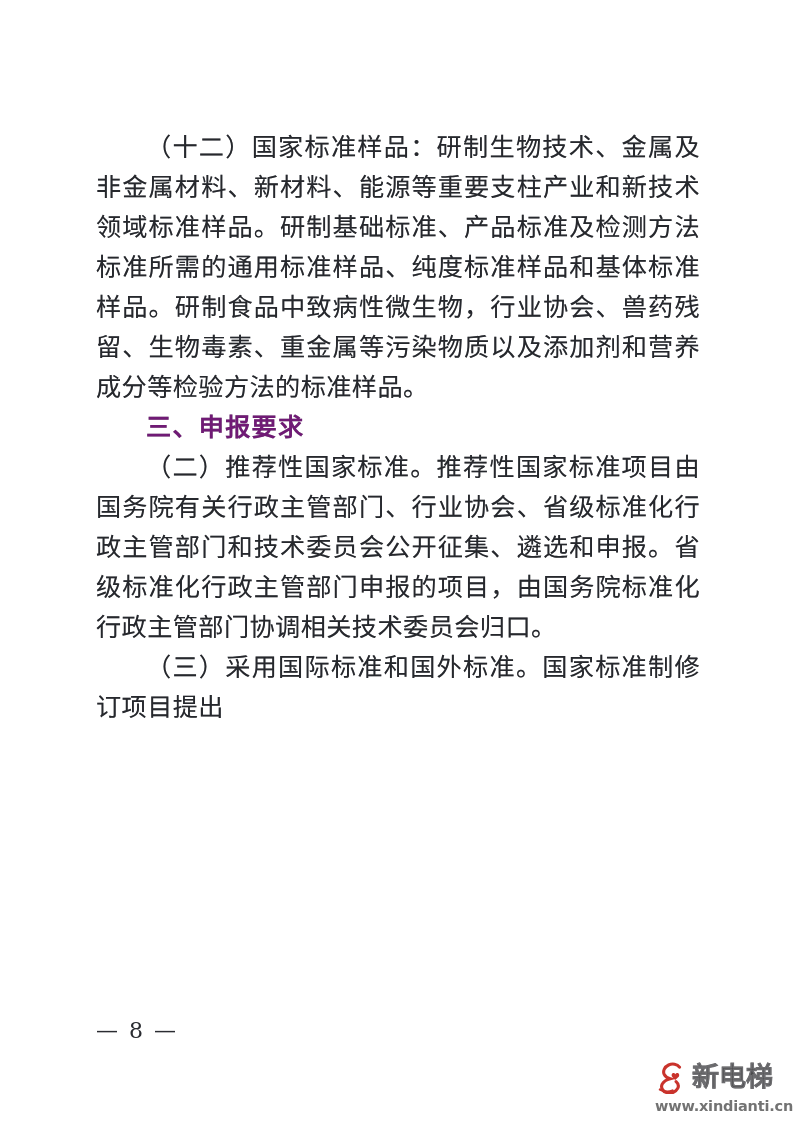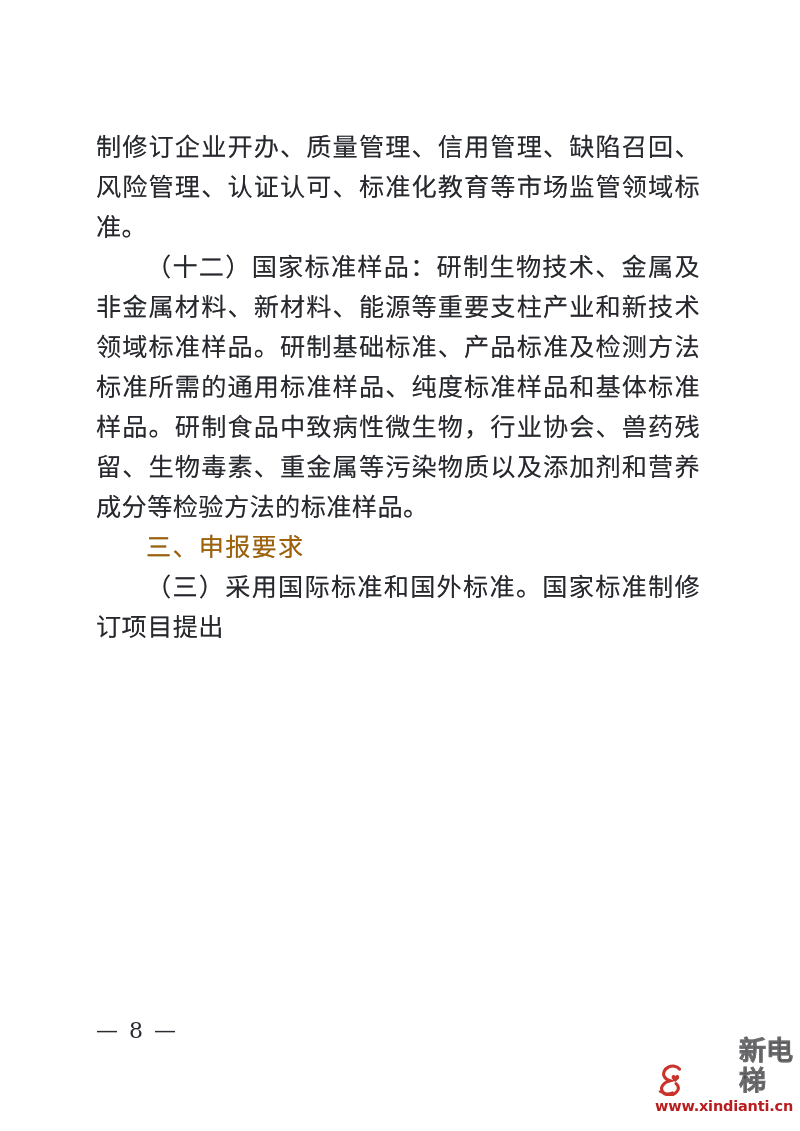--- a/index.html
+++ b/index.html
@@ -46,22 +46,22 @@
     text-indent: 0;
   }
 
   .heading {
     margin: 0;
     font-size: 25.2px;
     line-height: 40px;
     letter-spacing: 1.2px;
     text-indent: 50px;
     font-family: "DejaVu Sans", "Liberation Sans", sans-serif;
-    font-weight: 400;
-    color: #a16207;
+    font-weight: 700;
+    color: #701a75;
   }
 
   
   .para, .heading {
     text-shadow: 0 0 0.35px rgba(40,42,48,0.45);
   }
 
   
   .page-number {
     position: absolute;
@@ -82,23 +82,22 @@
     left: 655px;
     top: 1062px;
     width: 145px;
     height: 62px;
   }
   .wm-row {
     position: absolute;
     left: 0;
     top: 0;
     display: flex;
-    align-items: flex-end;
+    align-items: flex-start;
     height: 34px;
-    gap: 47px;
   }
   .wm-mark {
     width: 34px;
     height: 32px;
     position: relative;
     flex: 0 0 auto;
     margin-right: 3px;
   }
   .wm-mark svg { display: block; }
   .wm-title {
@@ -112,37 +111,37 @@
   }
   .wm-url {
     position: absolute;
     left: 0;
     top: 35px;
     font-family: "DejaVu Sans", "Liberation Sans", sans-serif;
     font-weight: 700;
     font-size: 14.5px;
     line-height: 18px;
     letter-spacing: -0.2px;
-    color: #b91c1c;
+    color: #737373;
   }
 </style>
 </head>
 <body>
 
 <div class="page">
 
   <div class="text-col">
 
-    <p class="para cont">制修订企业开办、质量管理、信用管理、缺陷召回、风险管理、认证认可、标准化教育等市场监管领域标准。</p>
 
     <p class="para indent">（十二）国家标准样品：研制生物技术、金属及非金属材料、新材料、能源等重要支柱产业和新技术领域标准样品。研制基础标准、产品标准及检测方法标准所需的通用标准样品、纯度标准样品和基体标准样品。研制食品中致病性微生物，行业协会、兽药残留、生物毒素、重金属等污染物质以及添加剂和营养成分等检验方法的标准样品。</p>
 
     <h2 class="heading">三、申报要求</h2>
 
 
+    <p class="para indent">（二）推荐性国家标准。推荐性国家标准项目由国务院有关行政主管部门、行业协会、省级标准化行政主管部门和技术委员会公开征集、遴选和申报。省级标准化行政主管部门申报的项目，由国务院标准化行政主管部门协调相关技术委员会归口。</p>
 
     <p class="para indent">（三）采用国际标准和国外标准。国家标准制修订项目提出</p>
 
   </div>
 
   <div class="page-number">— 8 —</div>
 
   <div class="watermark">
     <div class="wm-row">
       <span class="wm-mark">

